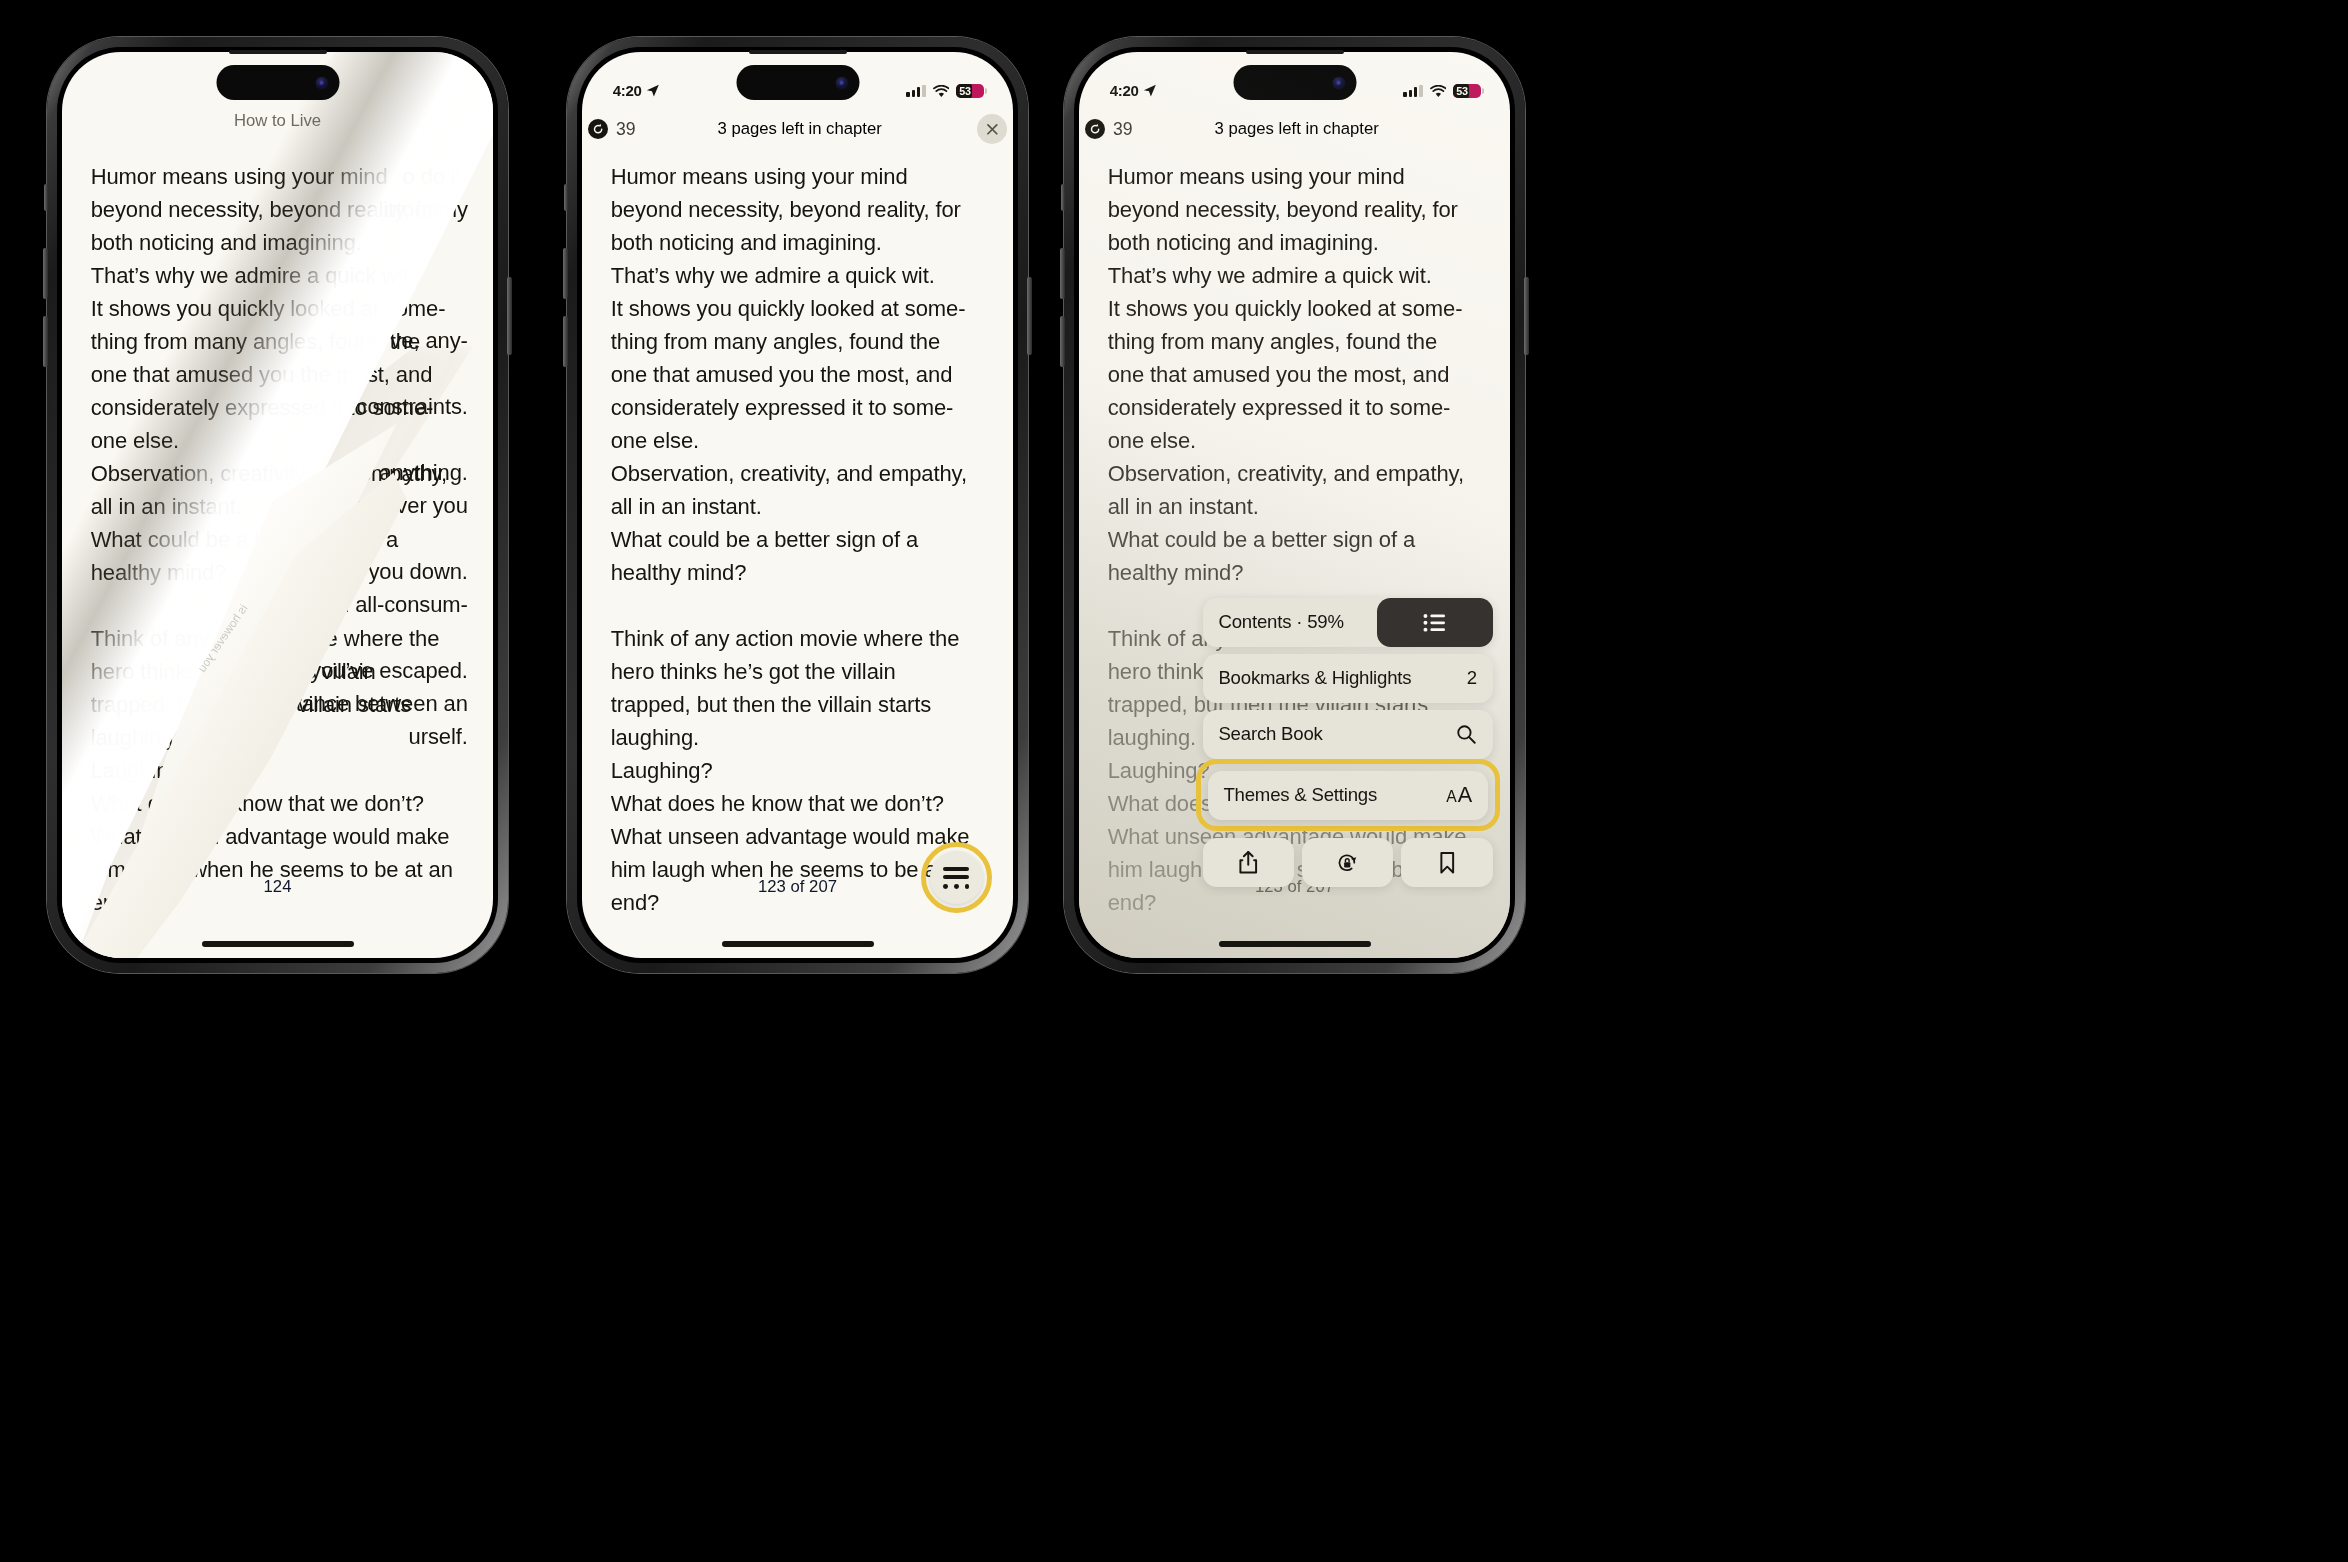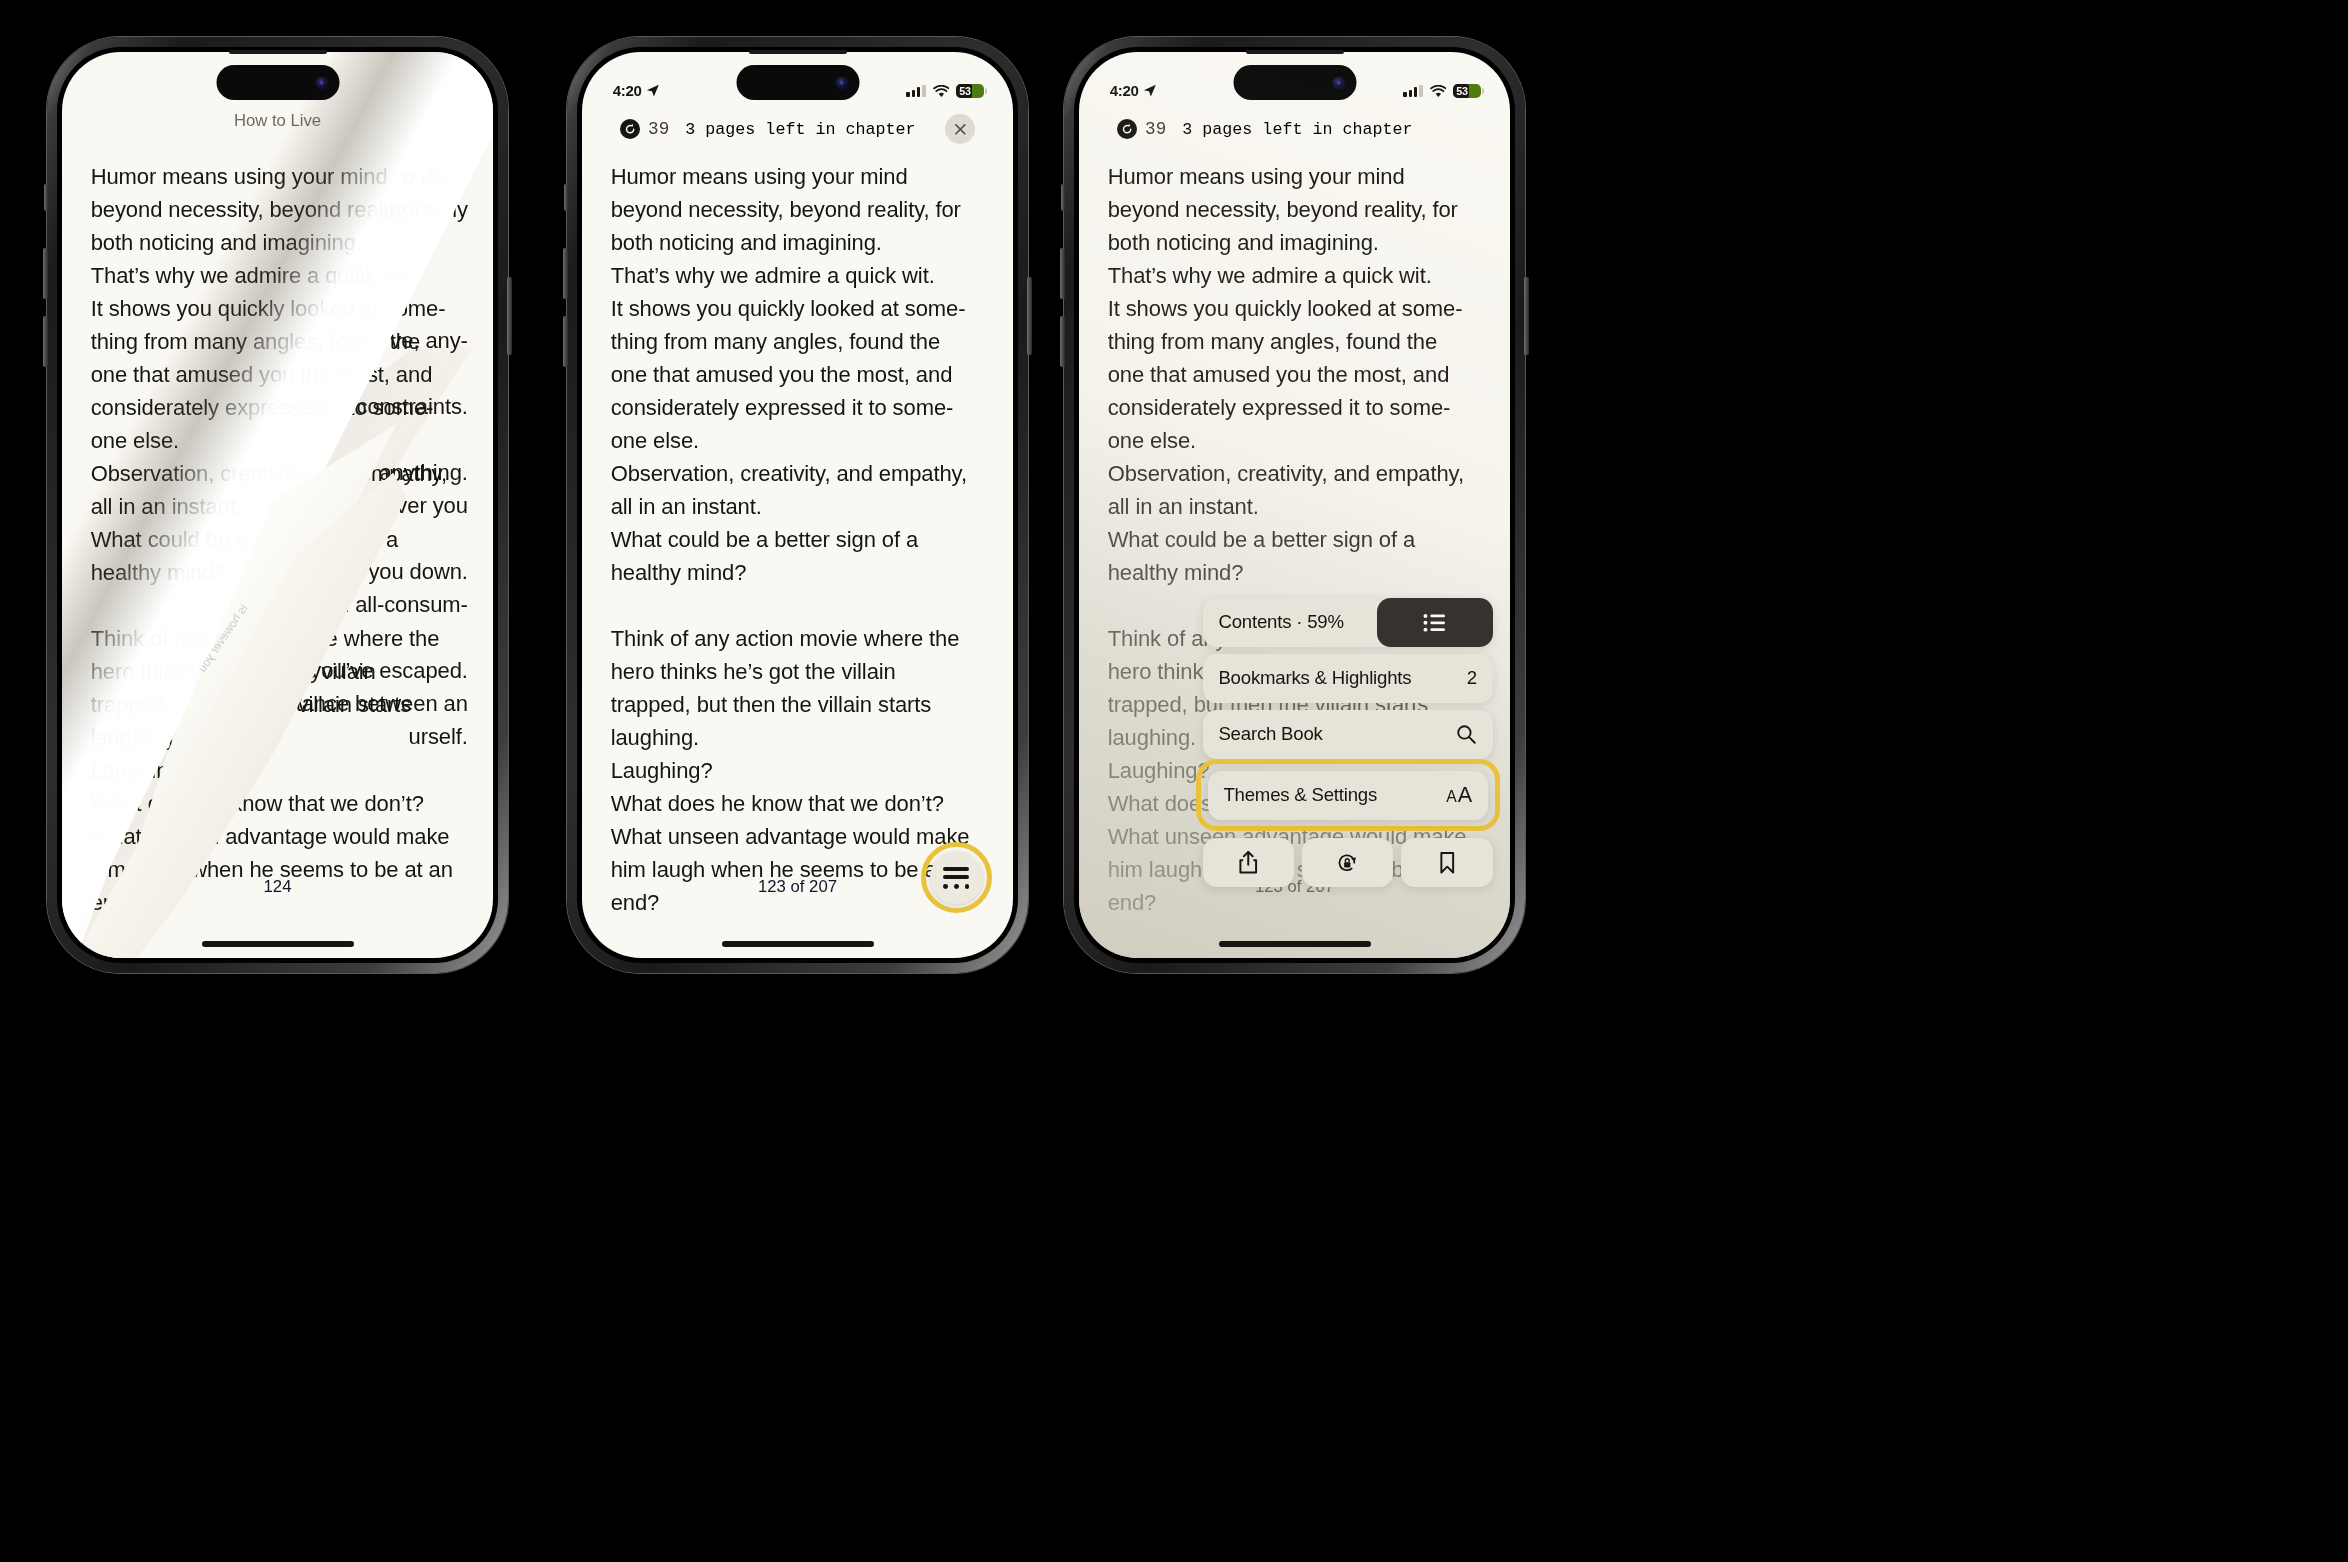--- a/index.html
+++ b/index.html
@@ -125,21 +125,21 @@
   .sig-bars i:nth-child(2){ height:7.8px; }
   .sig-bars i:nth-child(3){ height:10.8px; }
   .sig-bars i:nth-child(4){ height:12.7px; background:#c8c5ba; }
 
   .wifi-icon { width:16.7px; height:12.7px; display:block; }
 
   .battery {
     position: relative;
     width: 28px; height: 14.7px;
     border-radius: 4.9px;
-    background: #4d7c0f;
+    background: #be185d;
     display: flex; align-items: center;
     overflow: visible;
   }
   .battery .fill {
     position:absolute; left:0; top:0; bottom:0;
     width: 57%;
     background:#16150f;
     border-radius: 4.9px 2px 2px 4.9px;
   }
   .battery .pct {
@@ -166,23 +166,22 @@
     z-index: 10;
   }
 
   
   .reader-toolbar {
     position: absolute;
     top: 55px; left: 0; right: 0;
     height: 45px;
     display: flex;
     align-items: center;
-    padding: 0 38px;
+    padding: 0 6px;
     z-index: 15;
-    font-family: Liberation Mono, monospace;
   }
   .tb-back {
     display: flex; align-items: center; gap: 7.8px;
     flex: 0 0 auto;
   }
   .back-circle {
     width: 20.6px; height: 20.6px;
     border-radius: 50%;
     background: #16150f;
     display: flex; align-items:center; justify-content:center;

